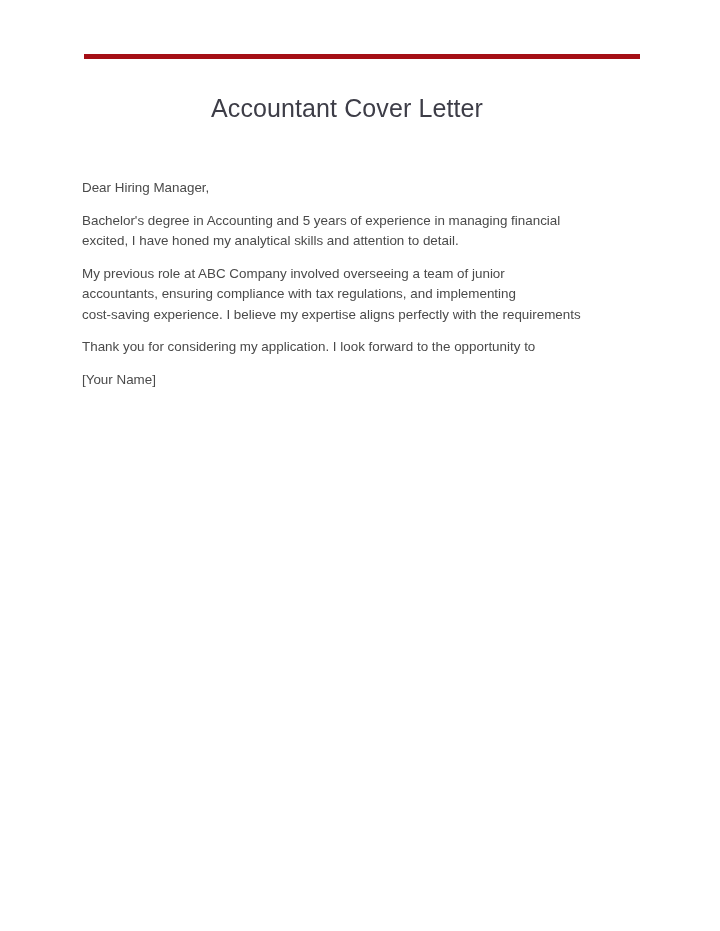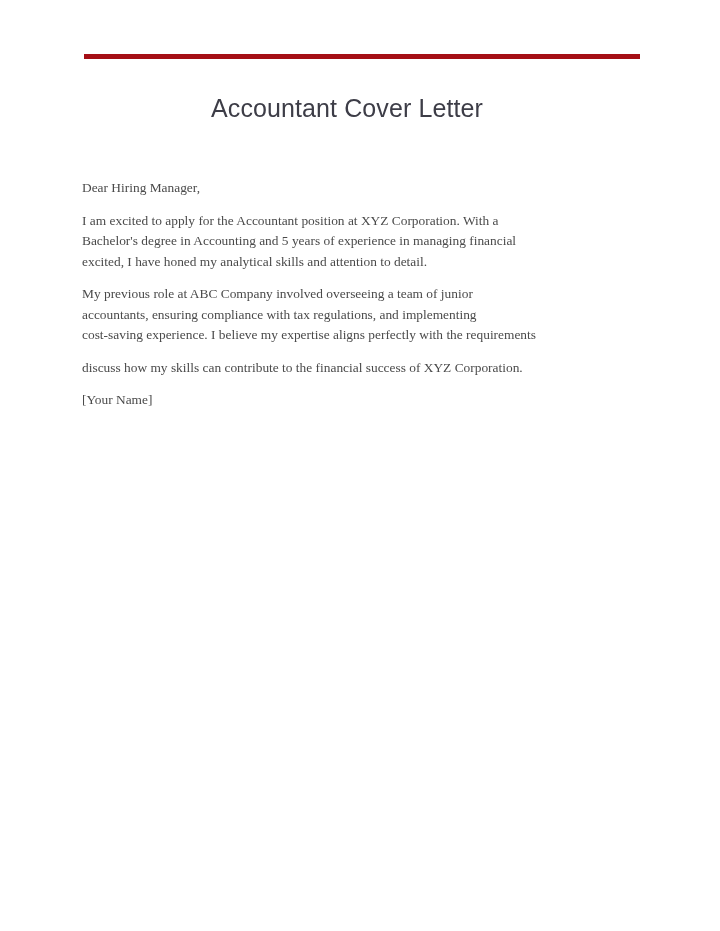--- a/index.html
+++ b/index.html
@@ -41,21 +41,20 @@
       letter-spacing: 0.1px;
     }
     .body {
       position: absolute;
       left: 82px;
       top: 178px;
       width: 560px;
       font-size: 13.4px;
       line-height: 20.5px;
       color: #4a4a4a;
-      font-family: Liberation Serif, serif;
     }
     .body p {
       margin: 0 0 12px 0;
     }
     .line {
       display: block;
       white-space: nowrap;
     }
   </style>
 </head>
@@ -63,31 +62,30 @@
 
 <div class="page">
   <div class="top-rule"></div>
 
   <div class="title">Accountant Cover Letter</div>
 
   <div class="body">
     <p>Dear Hiring Manager,</p>
 
     <p>
-      <span class="line">I am excited to apply for the Accountant position at XYZ Corporation. With a</span>
       <span class="line">Bachelor's degree in Accounting and 5 years of experience in managing financial</span>
       <span class="line">excited, I have honed my analytical skills and attention to detail.</span>
     </p>
 
     <p>
       <span class="line">My previous role at ABC Company involved overseeing a team of junior</span>
       <span class="line">accountants, ensuring compliance with tax regulations, and implementing</span>
       <span class="line">cost-saving experience. I believe my expertise aligns perfectly with the requirements</span>
     </p>
 
     <p>
-      <span class="line">discuss how my skills can contribute to the financial success of XYZ Corporation.</span>
+      <span class="line">Thank you for considering my application. I look forward to the opportunity to</span>
     </p>
 
 
     <p>[Your Name]</p>
   </div>
 </div>
 
 </body></html>

